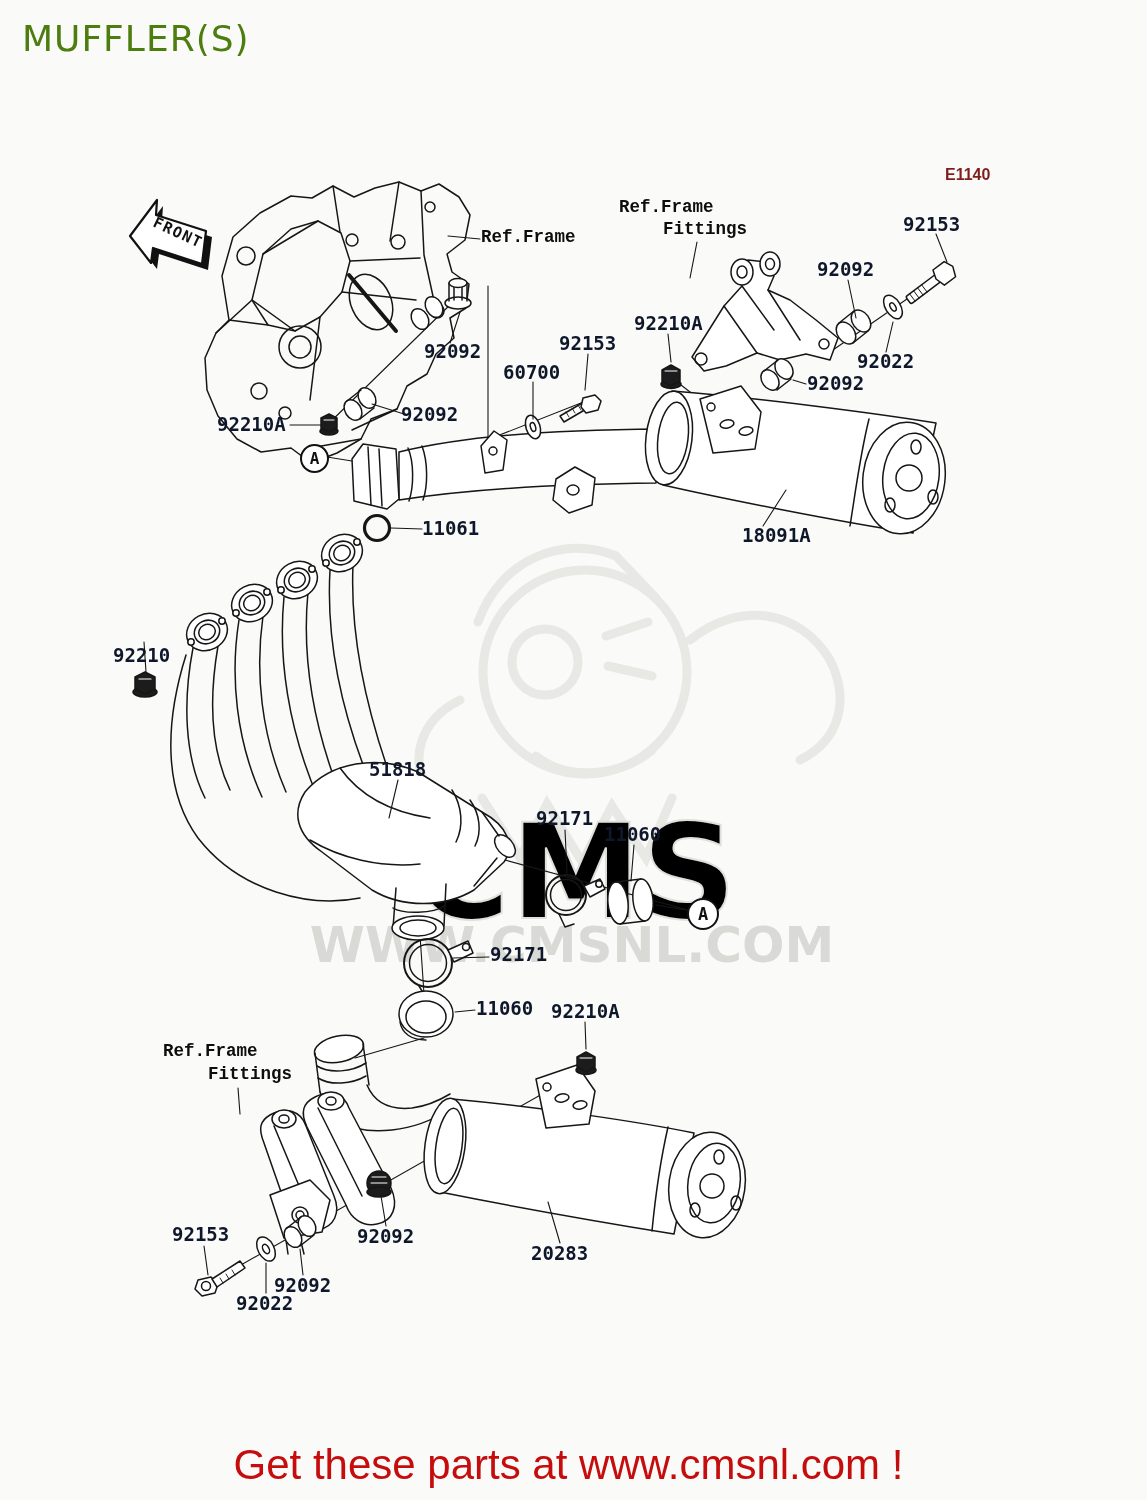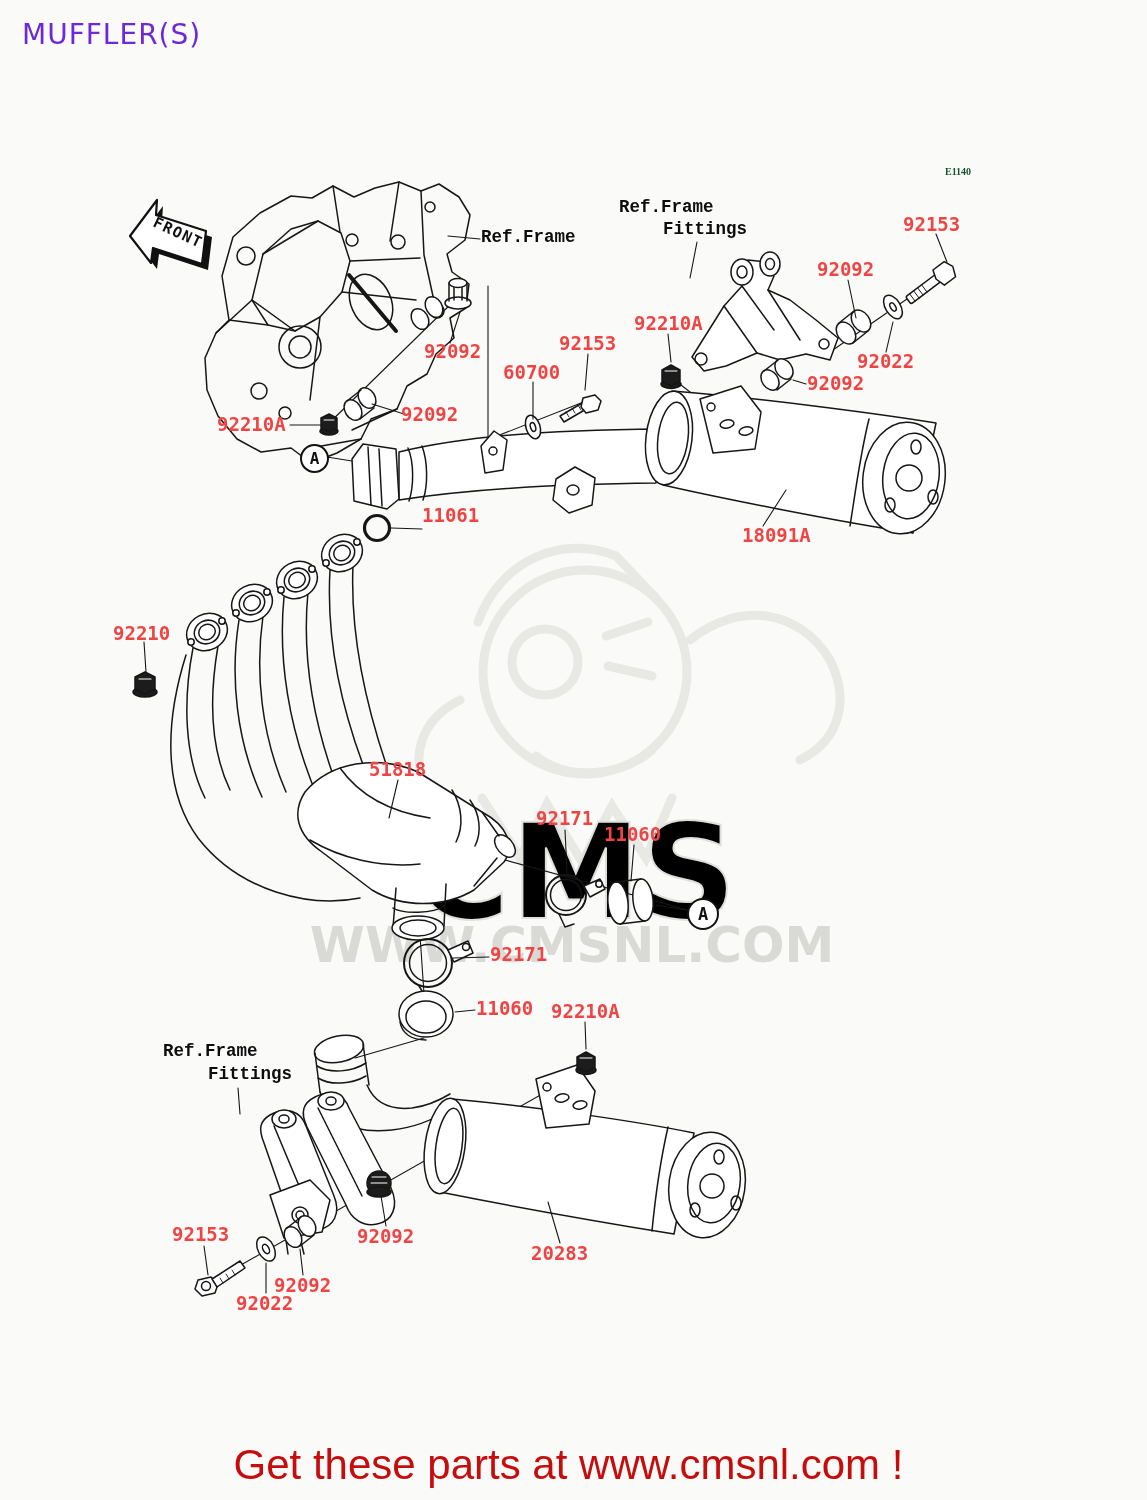--- a/index.html
+++ b/index.html
@@ -1,25 +1,25 @@
 <!DOCTYPE html>
 <html><head>
 <meta charset="utf-8">
 <style>
   html,body{margin:0;padding:0;}
   body{width:1147px;height:1500px;position:relative;font-family:"DejaVu Sans",sans-serif;}
   #stage{position:absolute;inset:0;width:1147px;height:1500px;background:#fafbf9;overflow:hidden;}
   #art{position:absolute;left:0;top:0;}
-  .page-title{position:absolute;left:22px;top:18px;font-size:28px;color:#6d28d9;letter-spacing:1px;text-align:right;}
+  .page-title{position:absolute;left:22px;top:18px;font-size:36px;color:#4d7c0f;letter-spacing:1px;text-align:right;}
   .part-label{position:absolute;font-family:"DejaVu Sans Mono",monospace;font-weight:bold;
-              font-size:19px;color:#ef4444;white-space:nowrap;line-height:1;}
+              font-size:19px;color:#0f172a;white-space:nowrap;line-height:1;}
   .ref-label{position:absolute;font-family:Liberation Mono, monospace;font-weight:bold;
              font-size:17.5px;color:#0d0d0d;white-space:nowrap;line-height:1;}
-  .code-label{position:absolute;font-family:Liberation Serif, serif;font-weight:bold;
-              font-size:10px;color:#14532d;white-space:nowrap;line-height:1;}
+  .code-label{position:absolute;font-family:Liberation Sans, sans-serif;font-weight:bold;
+              font-size:16px;color:#7f1d1d;white-space:nowrap;line-height:1;}
   .a-marker{position:absolute;border:2.4px solid #111;border-radius:50%;background:#fff;
             font-family:"DejaVu Sans Mono",monospace;font-weight:bold;color:#111;
             text-align:center;}
   .a-left{left:300px;top:444px;width:25px;height:25px;line-height:25px;font-size:16px;}
   .a-right{left:687px;top:898px;width:28px;height:28px;line-height:28px;font-size:17px;}
   .footer-cta{position:absolute;left:0;top:1441px;width:1137px;text-align:center;
               font-family:"Liberation Sans",sans-serif;font-size:42px;color:#c60d0d;}
 </style>
 </head>
 <body>
@@ -368,22 +368,22 @@
   <div class="part-label" style="left:903px;top:215px;">92153</div>
   <div class="part-label" style="left:817px;top:260px;">92092</div>
   <div class="part-label" style="left:634px;top:314px;">92210A</div>
   <div class="part-label" style="left:857px;top:352px;">92022</div>
   <div class="part-label" style="left:807px;top:374px;">92092</div>
   <div class="part-label" style="left:424px;top:342px;">92092</div>
   <div class="part-label" style="left:559px;top:334px;">92153</div>
   <div class="part-label" style="left:503px;top:363px;">60700</div>
   <div class="part-label" style="left:401px;top:405px;">92092</div>
   <div class="part-label" style="left:217px;top:415px;">92210A</div>
-  <div class="part-label" style="left:422px;top:506px;">11061</div>
-  <div class="part-label" style="left:113px;top:624px;">92210</div>
+  <div class="part-label" style="left:422px;top:519px;">11061</div>
+  <div class="part-label" style="left:113px;top:646px;">92210</div>
   <div class="part-label" style="left:369px;top:760px;">51818</div>
   <div class="part-label" style="left:536px;top:809px;">92171</div>
   <div class="part-label" style="left:604px;top:825px;">11060</div>
   <div class="part-label" style="left:490px;top:945px;">92171</div>
   <div class="part-label" style="left:476px;top:999px;">11060</div>
   <div class="part-label" style="left:551px;top:1002px;">92210A</div>
   <div class="part-label" style="left:172px;top:1225px;">92153</div>
   <div class="part-label" style="left:357px;top:1227px;">92092</div>
   <div class="part-label" style="left:531px;top:1244px;">20283</div>
   <div class="part-label" style="left:274px;top:1276px;">92092</div>

